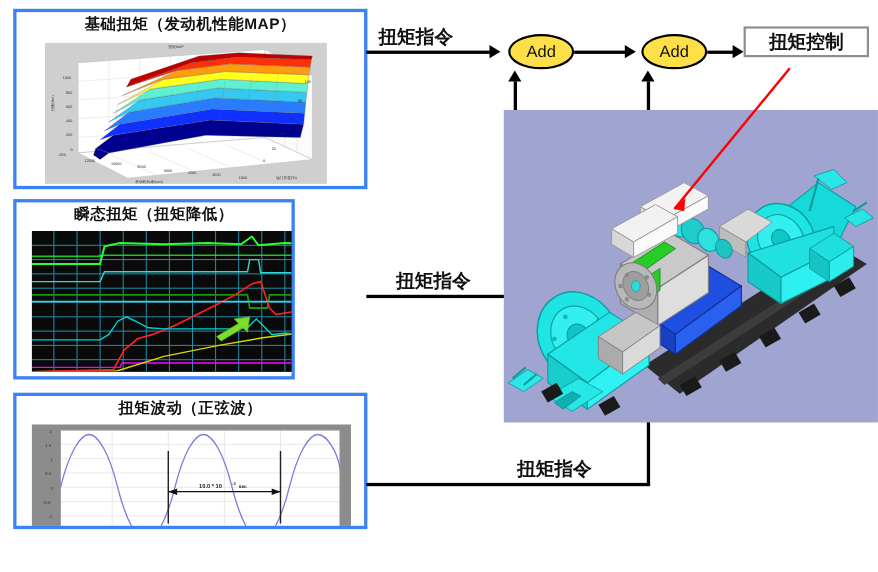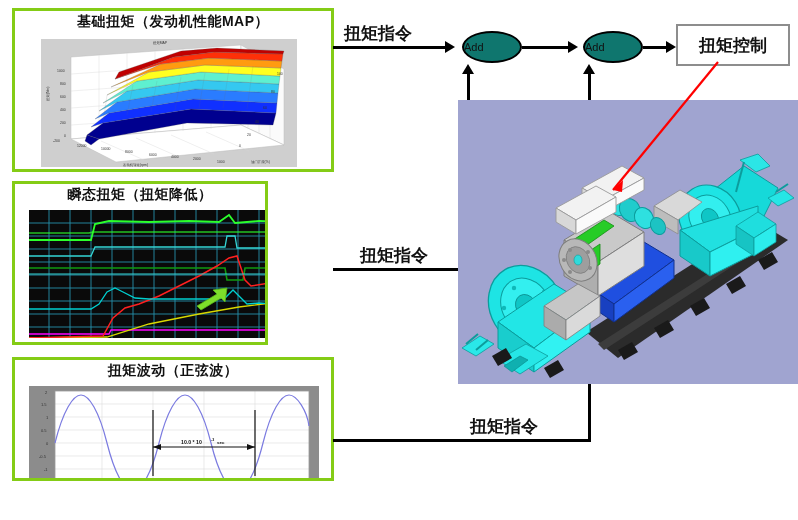--- a/index.html
+++ b/index.html
@@ -9,21 +9,21 @@
     font-family:"Liberation Sans","DejaVu Sans",sans-serif;
     overflow:hidden;
     position:relative;
   }
   .stage{position:absolute;left:0;top:0;width:798px;height:520px;}
 
   
   .panel{
     position:absolute;
     background:#ffffff;
-    border:3px solid #84cc16;
+    border:3px solid #3b82f6;
     box-sizing:border-box;
   }
   .panel-title{
     position:absolute;left:0;right:0;top:2px;
     text-align:center;
     font-size:14px;
     font-weight:700;
     color:#111;
     letter-spacing:0.5px;
     white-space:nowrap;
@@ -68,29 +68,29 @@
     white-space:nowrap;
     font-family:Liberation Serif, serif;
   }
 
   
   .addnode{
     position:absolute;
     width:60px;height:32px;
     border:2px solid #000;
     border-radius:50%;
-    background:#0f766e;
-    display:flex;align-items:center;
-    font-size:11px;color:#111;
+    background:#fde047;
+    display:flex;align-items:center;justify-content:center;
+    font-size:15px;color:#111;
     box-sizing:border-box;
   }
 
   
   #ctrl-box{
-    position:absolute;left:676px;top:24px;width:114px;height:42px;
+    position:absolute;left:676px;top:24px;width:114px;height:28px;
     border:2px solid #8d8d8d;background:#fff;
     display:flex;align-items:center;justify-content:center;
     font-size:17px;font-weight:700;color:#111;
     box-sizing:border-box;
   }
 
   
   #machine{
     position:absolute;left:458px;top:100px;width:340px;height:284px;
     background:#a0a4d0;overflow:hidden;

